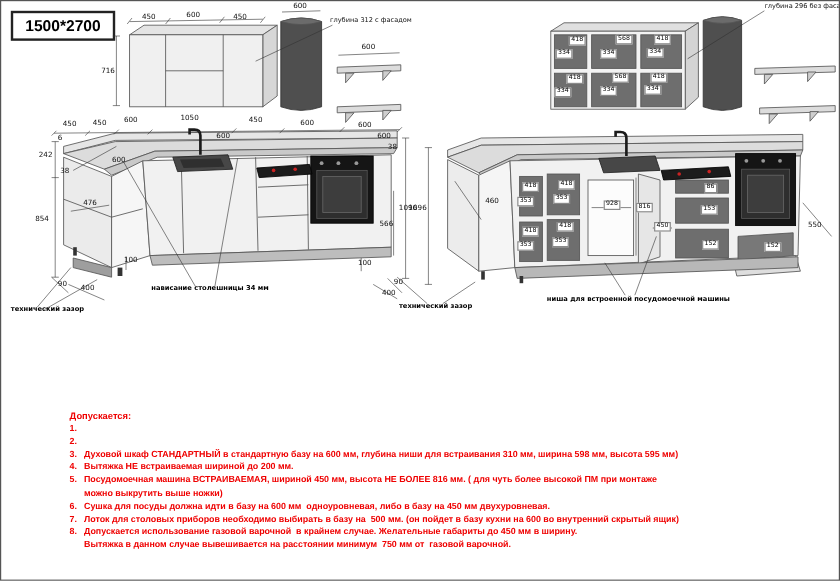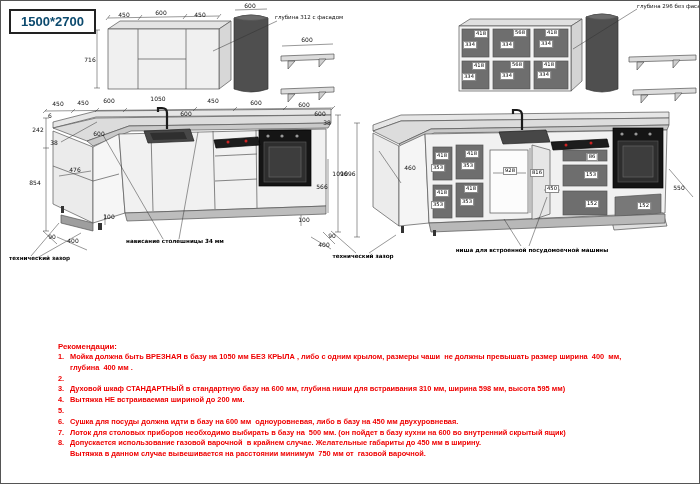--- a/index.html
+++ b/index.html
@@ -1,19 +1,19 @@
 <!DOCTYPE html>
 <html><head>
 <meta charset="utf-8">
 <style>
   html,body{margin:0;padding:0;background:#888;}
   .page{position:relative;width:700px;height:484px;background:#fff;border:1px solid #555;
         box-sizing:border-box;overflow:hidden;font-family:"Liberation Sans",sans-serif;}
   .size-box{position:absolute;left:8px;top:8px;border:2px solid #222;padding:3px 10px;
-            font:bold 13px "Liberation Sans",sans-serif;color:#0c4a6e;background:#fff;}
+            font:bold 13px "Liberation Sans",sans-serif;color:#000000;background:#fff;}
   svg.art{position:absolute;left:0;top:0;}
   .d{position:absolute;font:6px "DejaVu Sans",sans-serif;color:#111;transform:translateX(-50%);
      white-space:nowrap;line-height:1;}
   .dl{position:absolute;font:5.5px "DejaVu Sans",sans-serif;color:#111;white-space:nowrap;line-height:1;}
   .chip{position:absolute;font:5.2px "DejaVu Sans",sans-serif;background:#fff;border:0.5px solid #8a8a8a;
         padding:0 1px;transform:translateX(-50%);white-space:nowrap;line-height:1.15;color:#000;}
   .note{position:absolute;font:bold 5.6px "DejaVu Sans",sans-serif;color:#000;white-space:nowrap;line-height:1;}
   .note.c{transform:translateX(-50%);}
   .notice{position:absolute;left:75px;top:303px;color:#ef0000;}
   .notice .t{font:bold 8.4px "Liberation Sans",sans-serif;margin-bottom:4px;}
@@ -288,40 +288,40 @@
   <span class="chip" style="left:509px;top:166px">928</span>
   <span class="chip" style="left:536px;top:168px">816</span>
   <span class="chip" style="left:551px;top:184px">450</span>
   <span class="chip" style="left:591px;top:152px">86</span>
   <span class="chip" style="left:590px;top:170px">153</span>
   <span class="chip" style="left:591px;top:199px">152</span>
   <span class="chip" style="left:643px;top:201px">152</span>
   <span class="d" style="left:678px;top:184px">550</span>
   <span class="note c" style="left:531px;top:247px">ниша для встроенной посудомоечной машины</span>
 
-  <div class="rec-title">Рекомендации:</div>
+  <div class="rec-title">Допускается:</div>
   <div class="rec-list">
     <div class="rec-item">
       <span class="rec-num">1.</span>
-      <span class="rec-text">Мойка должна быть ВРЕЗНАЯ в базу на 1050 мм БЕЗ КРЫЛА , либо с одним крылом, размеры чаши  не должны превышать размер ширина  400  мм,
-глубина  400 мм .</span>
     </div>
     <div class="rec-item">
       <span class="rec-num">2.</span>
     </div>
     <div class="rec-item">
       <span class="rec-num">3.</span>
       <span class="rec-text">Духовой шкаф СТАНДАРТНЫЙ в стандартную базу на 600 мм, глубина ниши для встраивания 310 мм, ширина 598 мм, высота 595 мм)</span>
     </div>
     <div class="rec-item">
       <span class="rec-num">4.</span>
       <span class="rec-text">Вытяжка НЕ встраиваемая шириной до 200 мм.</span>
     </div>
     <div class="rec-item">
       <span class="rec-num">5.</span>
+      <span class="rec-text">Посудомоечная машина ВСТРАИВАЕМАЯ, шириной 450 мм, высота НЕ БОЛЕЕ 816 мм. ( для чуть более высокой ПМ при монтаже
+можно выкрутить выше ножки)</span>
     </div>
     <div class="rec-item">
       <span class="rec-num">6.</span>
       <span class="rec-text">Сушка для посуды должна идти в базу на 600 мм  одноуровневая, либо в базу на 450 мм двухуровневая.</span>
     </div>
     <div class="rec-item">
       <span class="rec-num">7.</span>
       <span class="rec-text">Лоток для столовых приборов необходимо выбирать в базу на  500 мм. (он пойдет в базу кухни на 600 во внутренний скрытый ящик)</span>
     </div>
     <div class="rec-item">

